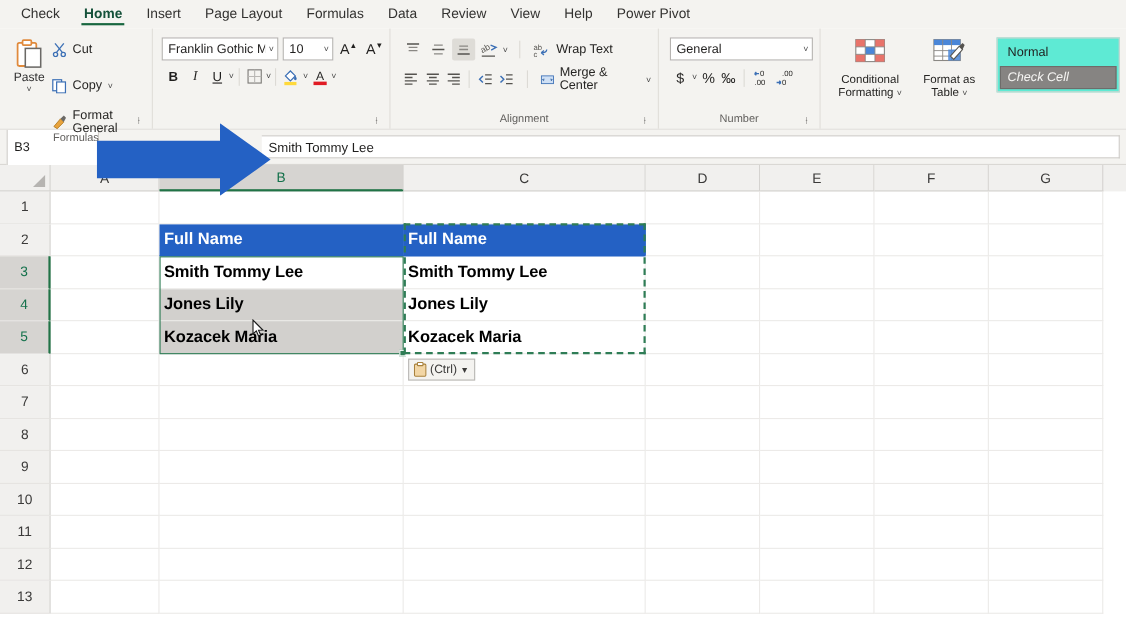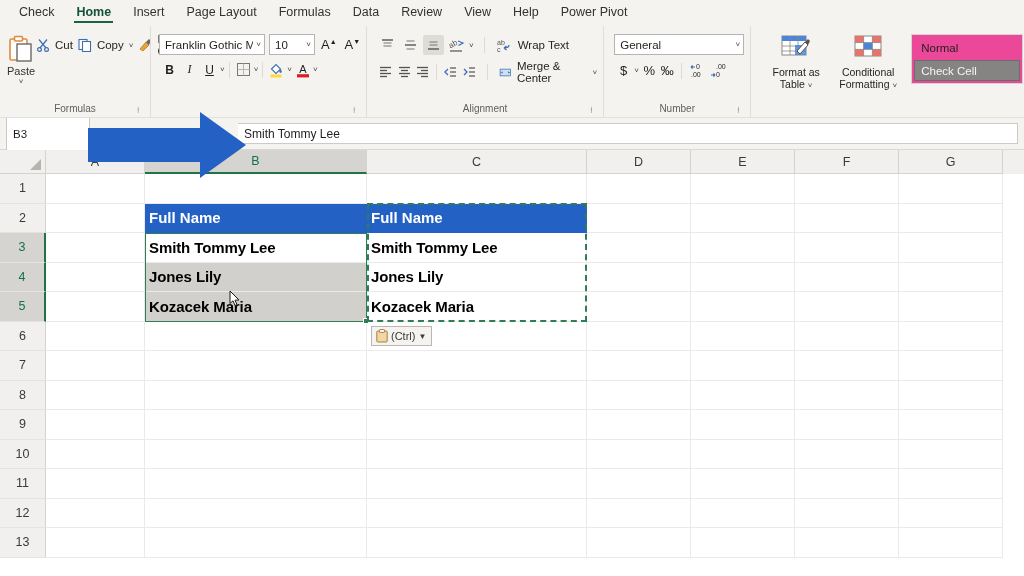--- a/index.html
+++ b/index.html
@@ -52,21 +52,21 @@
 
   
   .g-clip { width: 150px; }
   .paste-col {
     width: 48px; display: flex; flex-direction: column;
     align-items: center; padding-top: 2px;
   }
   .paste-ico { width: 30px; height: 30px; position: relative; }
   .paste-txt { font-size: 11px; color: #333; margin-top: 1px; text-align: center; }
   .caret { font-size: 8px; color: #444; line-height: 8px; margin-top: 1px;}
-  .clip-list { display: flex; flex-direction: row; padding-top: 4px; gap: 5px; }
+  .clip-list { display: flex; flex-direction: column; padding-top: 4px; gap: 15px; }
   .clip-item { display: flex; align-items: center; gap: 5px; font-size: 11.5px; color: #262523; height: 18px; }
   .clip-item svg { flex: none; }
 
   
   .g-font { width: 216px; }
   .font-row1 { display: flex; align-items: center; gap: 4px; padding: 2px 0 0 2px; }
   .combo {
     height: 21px; background: #fff; border: 1px solid #b6b4b1;
     display: flex; align-items: center; padding: 0 3px 0 5px;
     font-size: 11.5px; color: #201f1e;
@@ -103,30 +103,30 @@
   .cb-numfmt { width: 130px; }
   .num-row2 { display: flex; align-items: center; gap: 3px; padding: 6px 0 0 6px; }
   .nbtn { font-size: 13px; color: #201f1e; display: flex; align-items: center; justify-content: center; min-width: 15px; height: 19px;}
 
   
   .g-styles { flex: 1; }
   .st-row { display: flex; align-items: flex-start; padding: 2px 0 0 6px; gap: 6px;}
   .st-btn { width: 66px; display: flex; flex-direction: column; align-items: center; }
   .st-cap { font-size: 10.5px; color: #262523; text-align: center; line-height: 12px; margin-top: 2px;}
   .gallery {
-    background: #ec4899; border: 1px solid #d6d4d0;
+    background: #5eead4; border: 1px solid #d6d4d0;
     width: 112px; padding: 2px;
     display: flex; flex-direction: column; gap: 2px; margin-left: 4px;
   }
   .gcell {
     height: 21px; font-size: 11.5px; color: #201f1e;
     display: flex; align-items: center; padding-left: 6px;
     border: 1px solid transparent;
   }
-  .gcell.sel { background: #868482; color: #f6f5f3; border-color: #6e6c6a; }
+  .gcell.sel { background: #868482; color: #f6f5f3; border-color: #6e6c6a; font-style: italic; }
 
   
   .fbar {
     height: 32px; background: #f4f3f0;
     display: flex; align-items: center;
     padding: 0 6px; gap: 0px;
     border-bottom: 1px solid #dad8d4;
   }
   .namebox {
     width: 84px; height: 37px; background: #fff;
@@ -455,52 +455,52 @@
       </div>
       <div class="rlabel">Number</div>
       <span class="dlg">⍿</span>
     </div>
 
     <div class="rgroup g-styles">
       <div class="rbody">
         <div class="st-row">
           <div class="st-btn">
             <svg width="34" height="30" viewBox="0 0 34 30">
-              <rect x="3" y="2" width="24" height="19" fill="#fff" stroke="#8a8884" stroke-width="1"></rect>
-              <rect x="3" y="2" width="24" height="5" fill="#4a86d8"></rect>
-              <line x1="11" y1="2" x2="11" y2="21" stroke="#8a8884" stroke-width="0.8"></line>
-              <line x1="19" y1="2" x2="19" y2="21" stroke="#8a8884" stroke-width="0.8"></line>
-              <line x1="3" y1="12" x2="27" y2="12" stroke="#8a8884" stroke-width="0.8"></line>
-              <line x1="3" y1="17" x2="27" y2="17" stroke="#8a8884" stroke-width="0.8"></line>
-              <rect x="16" y="11" width="11" height="10" fill="#4a86d8" opacity="0.85"></rect>
-              <path d="M18 17 L26 8 L29 11 L21 20 Z" fill="#fff" stroke="#55534f" stroke-width="1"></path>
-              <path d="M26 8 L29 5 L31 7 L29 11 Z" fill="#55534f"></path>
-            </svg>
-            <div class="st-cap">
-              <span>Format as</span><br>
-              <span>Table</span>
-              <span class="caret">˅</span>
-            </div>
-          </div>
-          <div class="st-btn">
-            <svg width="34" height="30" viewBox="0 0 34 30">
               <rect x="4" y="2" width="26" height="20" fill="#fff" stroke="#8a8884" stroke-width="1"></rect>
               <rect x="4" y="2" width="8.6" height="6.6" fill="#e8736a"></rect>
               <rect x="21.4" y="2" width="8.6" height="6.6" fill="#e8736a"></rect>
               <rect x="12.6" y="8.6" width="8.8" height="6.8" fill="#4a86d8"></rect>
               <rect x="4" y="15.4" width="8.6" height="6.6" fill="#e8736a"></rect>
               <rect x="21.4" y="15.4" width="8.6" height="6.6" fill="#e8736a"></rect>
               <line x1="12.6" y1="2" x2="12.6" y2="22" stroke="#8a8884" stroke-width="0.8"></line>
               <line x1="21.4" y1="2" x2="21.4" y2="22" stroke="#8a8884" stroke-width="0.8"></line>
               <line x1="4" y1="8.6" x2="30" y2="8.6" stroke="#8a8884" stroke-width="0.8"></line>
               <line x1="4" y1="15.4" x2="30" y2="15.4" stroke="#8a8884" stroke-width="0.8"></line>
             </svg>
             <div class="st-cap">
               <span>Conditional</span><br>
               <span>Formatting</span>
+              <span class="caret">˅</span>
+            </div>
+          </div>
+          <div class="st-btn">
+            <svg width="34" height="30" viewBox="0 0 34 30">
+              <rect x="3" y="2" width="24" height="19" fill="#fff" stroke="#8a8884" stroke-width="1"></rect>
+              <rect x="3" y="2" width="24" height="5" fill="#4a86d8"></rect>
+              <line x1="11" y1="2" x2="11" y2="21" stroke="#8a8884" stroke-width="0.8"></line>
+              <line x1="19" y1="2" x2="19" y2="21" stroke="#8a8884" stroke-width="0.8"></line>
+              <line x1="3" y1="12" x2="27" y2="12" stroke="#8a8884" stroke-width="0.8"></line>
+              <line x1="3" y1="17" x2="27" y2="17" stroke="#8a8884" stroke-width="0.8"></line>
+              <rect x="16" y="11" width="11" height="10" fill="#4a86d8" opacity="0.85"></rect>
+              <path d="M18 17 L26 8 L29 11 L21 20 Z" fill="#fff" stroke="#55534f" stroke-width="1"></path>
+              <path d="M26 8 L29 5 L31 7 L29 11 Z" fill="#55534f"></path>
+            </svg>
+            <div class="st-cap">
+              <span>Format as</span><br>
+              <span>Table</span>
               <span class="caret">˅</span>
             </div>
           </div>
           <div class="gallery">
             <div class="gcell">Normal</div>
             <div class="gcell sel">Check Cell</div>
           </div>
         </div>
       </div>
       <div class="rlabel"></div>

